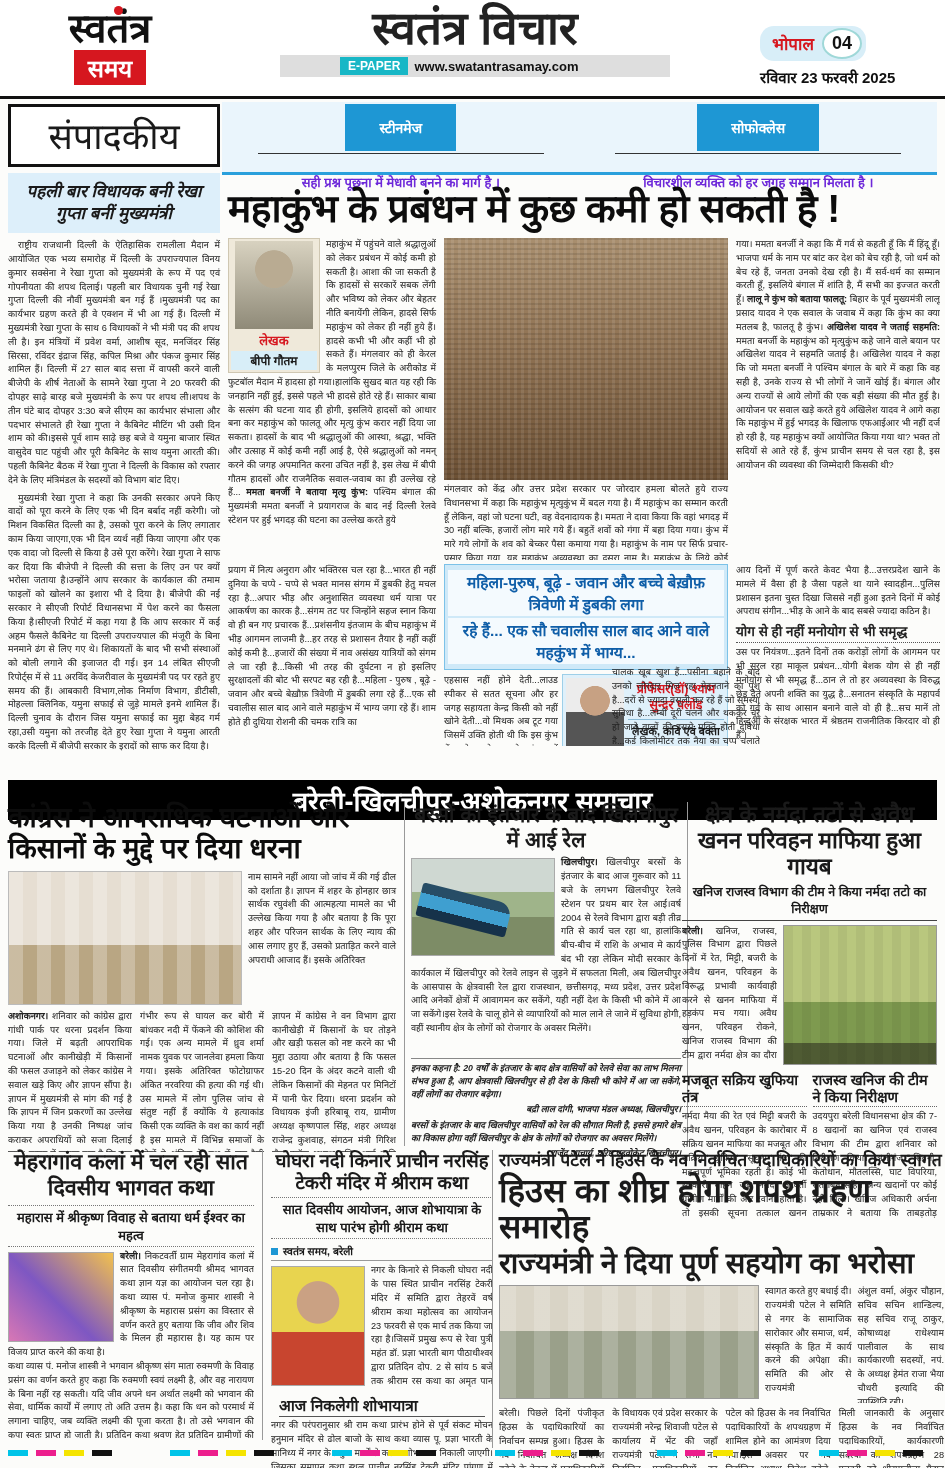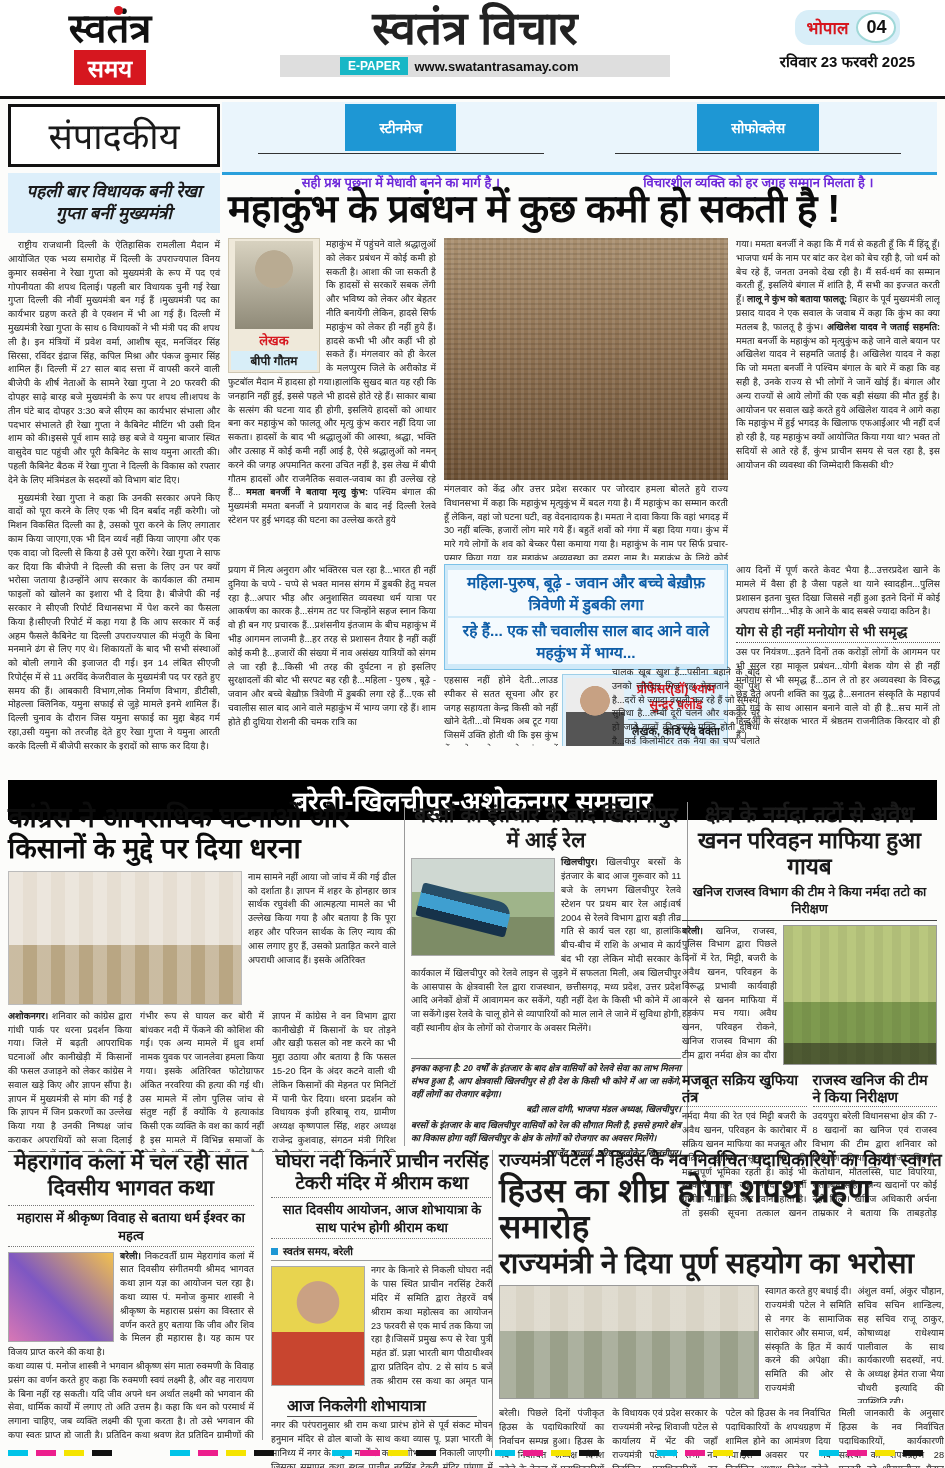--- a/index.html
+++ b/index.html
@@ -13,21 +13,21 @@
   .masthead{left:0;top:0;width:945px;height:96px;border-bottom:3px solid #111;background:#fff;}
   .logo{left:10px;top:8px;width:200px;text-align:center;}
   .logo-top{font-size:40px;font-weight:800;color:#111;line-height:1.0;position:relative;display:inline-block;}
   .logo-dot{position:absolute;top:-2px;right:28px;width:9px;height:9px;border-radius:50%;background:#d6171f;}
   .logo-bottom{display:inline-block;background:#d6171f;color:#fff;font-weight:800;font-size:24px;padding:1px 14px;margin-top:2px;}
   .mast-center{left:250px;top:4px;width:450px;text-align:center;}
   .mast-title{font-size:46px;font-weight:800;color:#222;line-height:1.05;}
   .epaper-strip{margin:3px auto 0;width:390px;background:#dedede;display:flex;align-items:center;height:22px;}
   .epaper-badge{background:#18b7c6;color:#fff;font-weight:700;font-size:12px;padding:2px 8px;margin-left:60px;}
   .epaper-url{font-size:13px;font-weight:700;color:#111;padding-left:6px;}
-  .mast-right{right:10px;top:10px;width:175px;text-align:center;}
+  .mast-right{right:10px;top:26px;width:175px;}
   .city-badge{display:inline-flex;align-items:center;background:#d8eef8;border-radius:14px;padding:2px 4px 2px 12px;}
   .city-name{color:#d6171f;font-weight:800;font-size:17px;padding-right:8px;}
   .page-num{background:#fff;border:2px solid #9fd8d8;border-radius:50%;font-weight:800;font-size:18px;color:#111;padding:3px 8px;}
   .mast-date{font-size:15px;font-weight:800;margin-top:6px;color:#111;}
   
   .quotes{left:222px;top:102px;width:715px;height:70px;background:#eaf5fc;border-bottom:3px solid #2aa0dc;display:flex;}
   .quote-half{flex:1;text-align:center;position:relative;padding-top:2px;}
   .quote-tab{display:inline-block;background:#1e97d4;color:#fff;font-weight:800;font-size:14px;padding:14px 34px;}
   .quote-rule{width:80%;margin:2px auto;border-bottom:1.5px solid #333;}
   .quote-text{font-size:13px;font-weight:700;color:#6d28d9;margin-top:19px;}
@@ -104,21 +104,21 @@
   .bhagwat .deck{text-align:center;font-size:13px;font-weight:800;border-top:1px dotted #777;border-bottom:1px dotted #777;padding:2px 0;margin:3px 0;}
   .bhagwat-photo{float:left;width:104px;height:88px;margin:2px 6px 2px 0;background:linear-gradient(45deg,#d877b5,#7e57c2 45%,#f2c14e);border:1px solid #aaa;}
   .ramkatha{left:262px;top:1150px;width:222px;height:290px;border-left:1px solid #999;padding-left:8px;}
   .ramkatha h2{margin:0;text-align:center;font-size:18.5px;font-weight:800;line-height:1.2;}
   .ramkatha .deck{text-align:center;font-size:13px;font-weight:800;border-top:1px dotted #777;border-bottom:1px dotted #777;padding:2px 0;margin:3px 0;}
   .byline{display:flex;align-items:center;gap:5px;font-size:10.5px;font-weight:800;border-bottom:1px solid #999;padding:2px 0;margin-bottom:3px;}
   .byline .sq{width:7px;height:7px;background:#1e97d4;display:inline-block;}
   .woman-photo{float:left;width:92px;height:118px;margin:2px 6px 2px 0;background:
       radial-gradient(circle at 50% 30%, #caa183 0 22%, transparent 23%),
       linear-gradient(180deg,#e8d44f 0 55%,#c8452f 55% 100%);border:1px solid #aaa;}
-  .rk-sub{font-weight:800;font-size:15.5px;border-bottom:1.5px solid #555;margin:4px 16px 2px;}
+  .rk-sub{font-weight:800;font-size:15.5px;border-bottom:1.5px solid #555;margin:4px 8px 2px;}
   .hius{left:492px;top:1150px;width:445px;height:298px;border-left:1px solid #999;padding-left:6px;}
   .hius .kicker{font-size:17.5px;font-weight:800;line-height:1.2;}
   .hius h2{margin:2px 0 0;font-size:33px;font-weight:800;line-height:1.1;}
   .hius .deck{font-size:29px;font-weight:700;line-height:1.1;margin-top:2px;}
   .hius-row{display:flex;gap:6px;margin-top:6px;height:118px;overflow:hidden;}
   .group-photo{width:258px;height:112px;background:
       repeating-linear-gradient(90deg, rgba(255,255,255,.18) 0 16px, transparent 16px 34px),
       linear-gradient(180deg,#d9d4c6 0 40%,#9aa08a 40% 100%);border:1px solid #999;}
   .hius-row .art-text{flex:1;}
   .hius-cols{display:flex;gap:8px;margin-top:4px;height:96px;overflow:hidden;}

